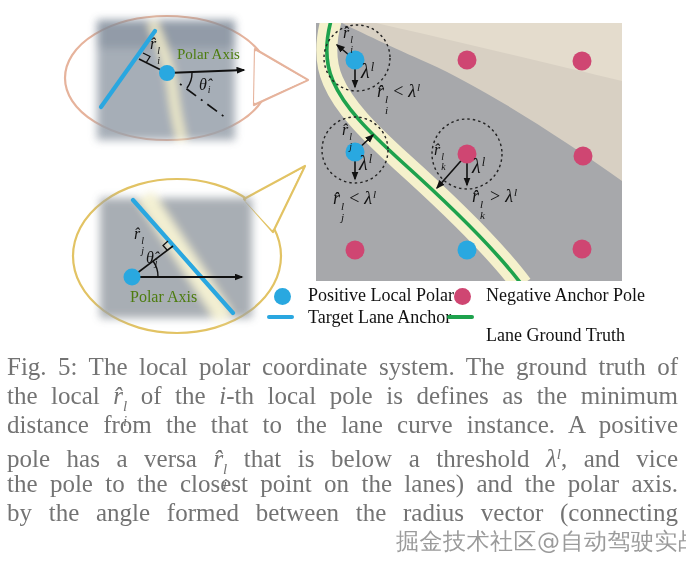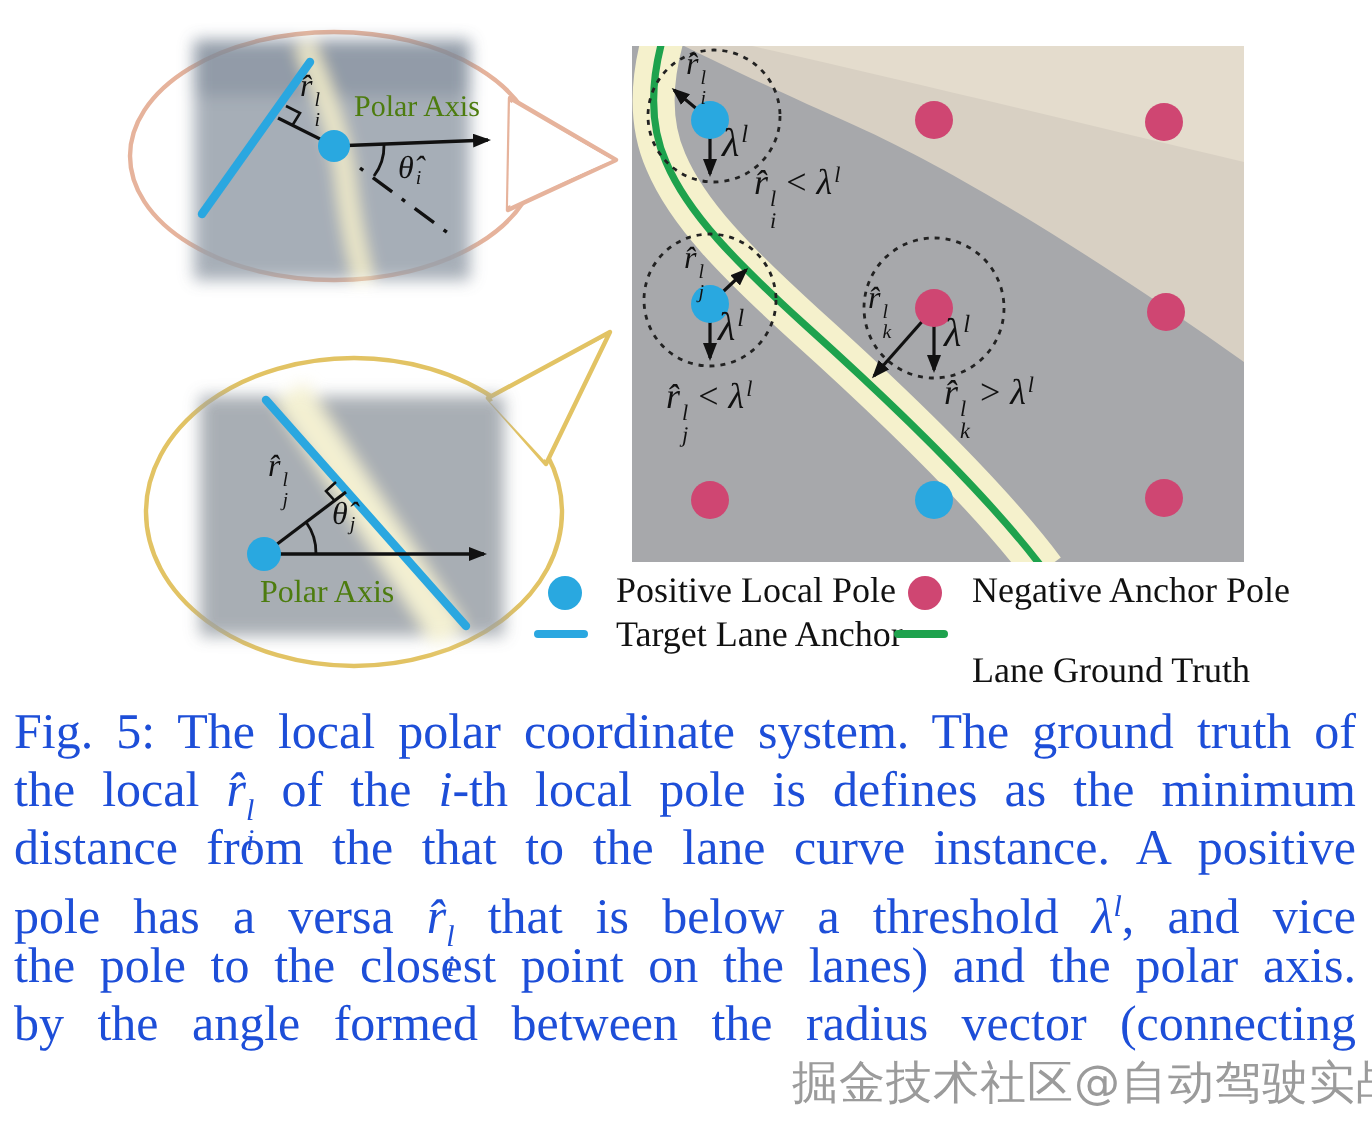--- a/index.html
+++ b/index.html
@@ -26,21 +26,21 @@
   .cond{font-size:18px;}
   .axis-text{position:absolute;font-style:normal;font-size:15px;white-space:nowrap;color:#4d7c0f;}
 
   
   .legend{position:absolute;left:258px;top:285px;width:420px;height:46px;font-size:18px;}
   .legend .lbl{position:absolute;white-space:nowrap;}
   .dot-marker{position:absolute;width:17px;height:17px;border-radius:50%;}
   .line-marker{position:absolute;width:27px;height:4px;border-radius:2px;}
 
   
-  .caption{position:absolute;left:7px;top:352px;width:671px;font-size:25px;line-height:29.2px;color:#1d4ed8;}
+  .caption{position:absolute;left:7px;top:352px;width:671px;font-size:25px;line-height:29.2px;color:#737373;}
   .cap-line{text-align:justify;text-align-last:justify;height:29.2px;white-space:nowrap;}
   .cit{font-style:italic;}
   .cstack{display:inline-flex;flex-direction:column;align-items:flex-start;
           font-size:0.6em;line-height:1.02;vertical-align:-0.45em;font-style:italic;}
   .csup-solo{font-size:0.6em;vertical-align:0.55em;font-style:italic;}
   .csub-solo{font-size:0.6em;vertical-align:-0.3em;font-style:italic;}
 
   
   .watermark{position:absolute;left:396px;top:526px;font-size:23px;letter-spacing:0.5px;
              font-family:"DejaVu Sans",sans-serif;color:#9b9b9b;white-space:nowrap;z-index:5;
@@ -162,27 +162,27 @@
       <line x1="66" y1="121" x2="107" y2="90" stroke="#111" stroke-width="1.6"></line>
       <path d="M102,85 L97,89.5 L101.5,94.5" fill="none" stroke="#111" stroke-width="1.3"></path>
       <line x1="66" y1="121" x2="176" y2="121" stroke="#111" stroke-width="1.8" marker-end="url(#ah)"></line>
       <path d="M92,121 A26,26 0 0 0 87,105" fill="none" stroke="#111" stroke-width="1.4"></path>
       <circle cx="66" cy="121" r="8.5" fill="#29a8e0"></circle>
     </svg>
     <span class="mlbl" style="left:68px;top:70px;"><span class="mi">r̂</span><span class="stk">
           <span class="up">l</span>
           <span class="dn">j</span>
         </span></span>
-    <span class="mlbl" style="left:100px;top:94px;"><span class="mi">θ̂</span><span class="solo-sub">j</span></span>
+    <span class="mlbl" style="left:80px;top:94px;"><span class="mi">θ̂</span><span class="solo-sub">j</span></span>
     <span class="axis-text" style="left:64px;top:132px;font-size:16px;">Polar Axis</span>
   </div>
 
   <div class="legend">
     <span class="dot-marker" style="left:16px;top:3px;background:#29a8e0;"></span>
-    <span class="lbl" style="left:50px;top:0;">Positive Local Pole</span>
+    <span class="lbl" style="left:50px;top:0;">Positive Local Polar</span>
     <span class="dot-marker" style="left:196px;top:3px;background:#cf4672;"></span>
     <span class="lbl" style="left:228px;top:0;">Negative Anchor Pole</span>
     <span class="line-marker" style="left:9px;top:30px;background:#2aa7e0;"></span>
     <span class="lbl" style="left:50px;top:22px;">Target Lane Anchor</span>
     <span class="line-marker" style="left:189px;top:30px;background:#1ea24d;"></span>
     <span class="lbl" style="left:228px;top:40px;">Lane Ground Truth</span>
   </div>
 
   <div class="caption">
       <div class="cap-line"><span>Fig. 5: The local polar coordinate system. The ground truth of</span></div>

